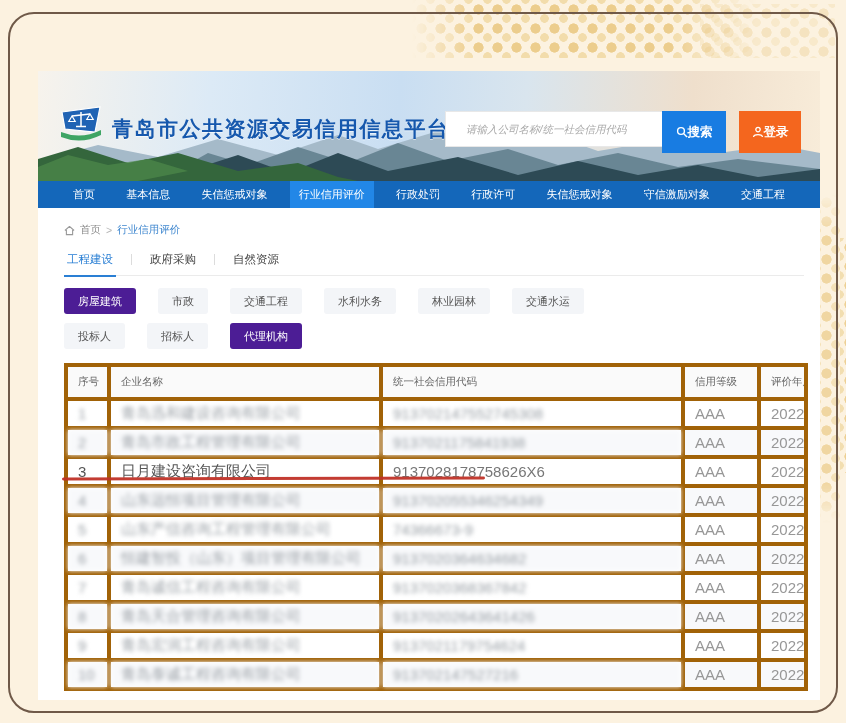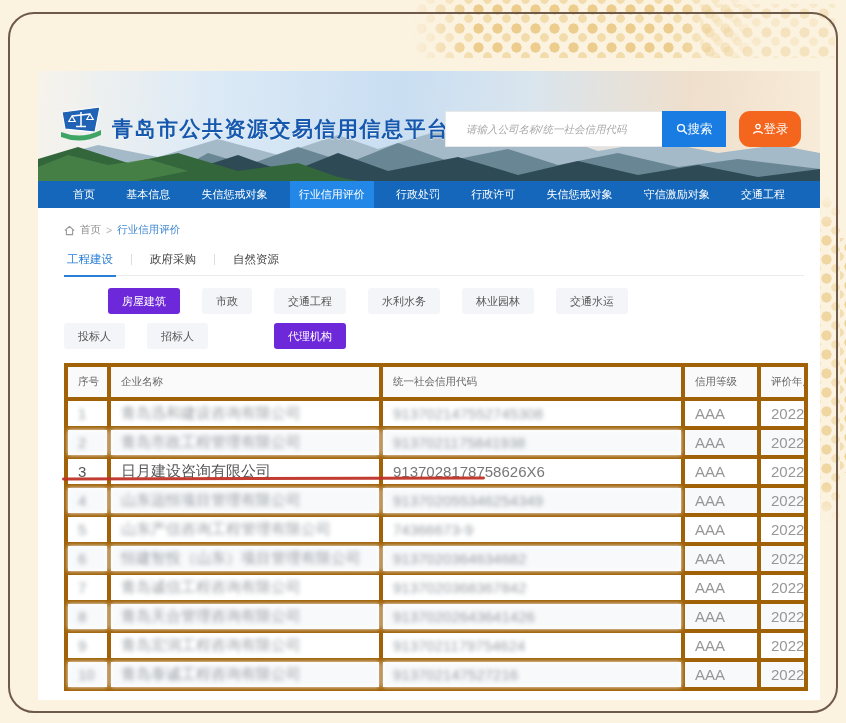--- a/index.html
+++ b/index.html
@@ -31,24 +31,24 @@
   .banner { position:relative; width:100%; height:110px; overflow:hidden;
     background:linear-gradient(95deg,#f7f3ec 0%,#dceaf6 22%,#c9def2 46%,#d9e5ee 62%,#efdfcc 83%,#f8ecd9 100%); }
   .mountains { position:absolute; left:0; bottom:0; width:100%; height:62px; }
   .logo { position:absolute; left:20px; top:34px; }
   .site-title { position:absolute; left:74px; top:44px; font-size:21px; font-weight:bold;
     color:#1658ad; letter-spacing:1.5px; text-shadow:0 1px 0 rgba(255,255,255,.6); white-space:nowrap; }
   .search-input { position:absolute; left:407px; top:40px; width:220px; height:36px;
     border:1px solid #e8e8e8; background:#fff; padding:0 20px; font-size:10.5px; color:#555;
     font-family:"Liberation Sans", sans-serif;font-style:italic; }
   .search-input::placeholder { color:#a9a9a9; }
-  .btn { position:absolute; top:40px; height:36px; display:flex; align-items:center; justify-content:center;
-    color:#fff; font-size:12.5px; cursor:pointer; }
+  .btn { position:absolute; top:40px; height:42px; display:flex; align-items:center; justify-content:center;
+    color:#fff; font-size:12.5px; cursor:pointer;font-weight:bold; }
   .btn-search { left:624px; width:64px; background:#187ce2; }
-  .btn-login  { left:701px; width:62px; background:#f4661e;border-radius:11px; }
+  .btn-login  { left:701px; width:62px; background:#f4661e; }
 
   
   .nav { width:100%; height:27px; background:#1467ba; display:flex; align-items:stretch;
     justify-content:space-between; padding:0 26px; }
   .nav-item { color:#fff; font-size:11px; line-height:27px; padding:0 9px; white-space:nowrap; cursor:pointer; }
   .nav-item.active { background:#2287e7; }
 
   
   .content { padding:0 16px 0 26px; }
   .breadcrumb { margin-top:15px; height:14px; display:flex; align-items:center; gap:5px;
@@ -60,21 +60,21 @@
   .tab { position:relative; font-size:11.5px; color:#444; padding:2px 3px 9px; cursor:pointer; white-space:nowrap; }
   .tab.active { color:#2a7fd4; }
   .tab.active::after { content:""; position:absolute; left:0; right:0; bottom:-1px; height:2px; background:#2a7fd4; }
   .tab-sep { width:1px; height:11px; background:#dcdcdc; margin:4px 15px 0; }
 
   .chips { display:flex; gap:22px; }
   .chips.row1 { margin-top:12px; }
   .chips.row2 { margin-top:9px; }
   .chip { height:26px; line-height:26px; padding:0 14px; font-size:11px; color:#555;
     background:#f3f5f8; border-radius:3px; cursor:pointer; white-space:nowrap; }
-  .chip.active { background:#6d28d9; color:#fff;margin-left:44px; }
+  .chip.active { background:#4c1d95; color:#fff; }
 
   
   table { margin-top:14px; width:740px; border-collapse:collapse; table-layout:fixed; }
   th, td { border:4px solid #a16207; font-weight:normal; text-align:left; overflow:hidden; white-space:nowrap; }
   th { height:34px; background:#fafafa; color:#666; font-size:10.5px; padding:0 10px; }
   td { height:29px; color:#555; font-size:15px; padding:0 10px; }
   col.c-no { width:43px; } col.c-name { width:272px; } col.c-code { width:302px; }
   col.c-grade { width:76px; } col.c-year { width:47px; }
   tr.even td { background:#f8f9fb; }
   td.grade, td.year { color:#979797; }

